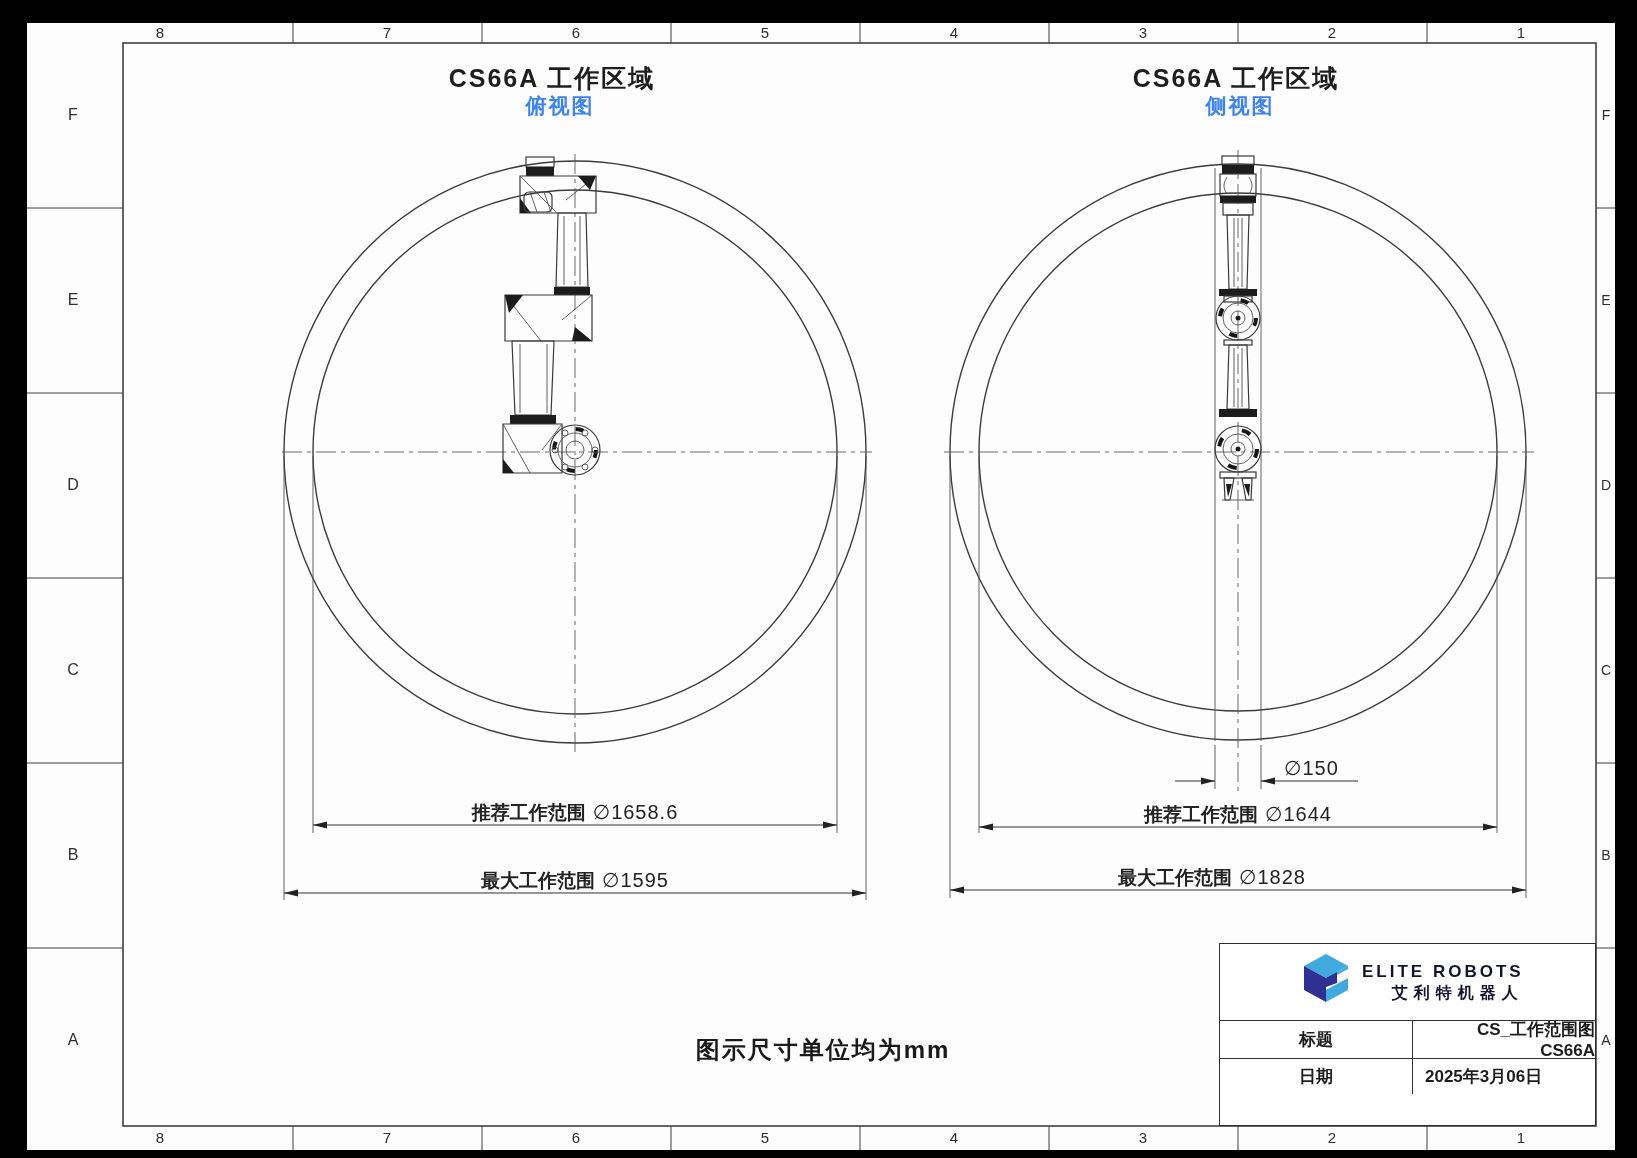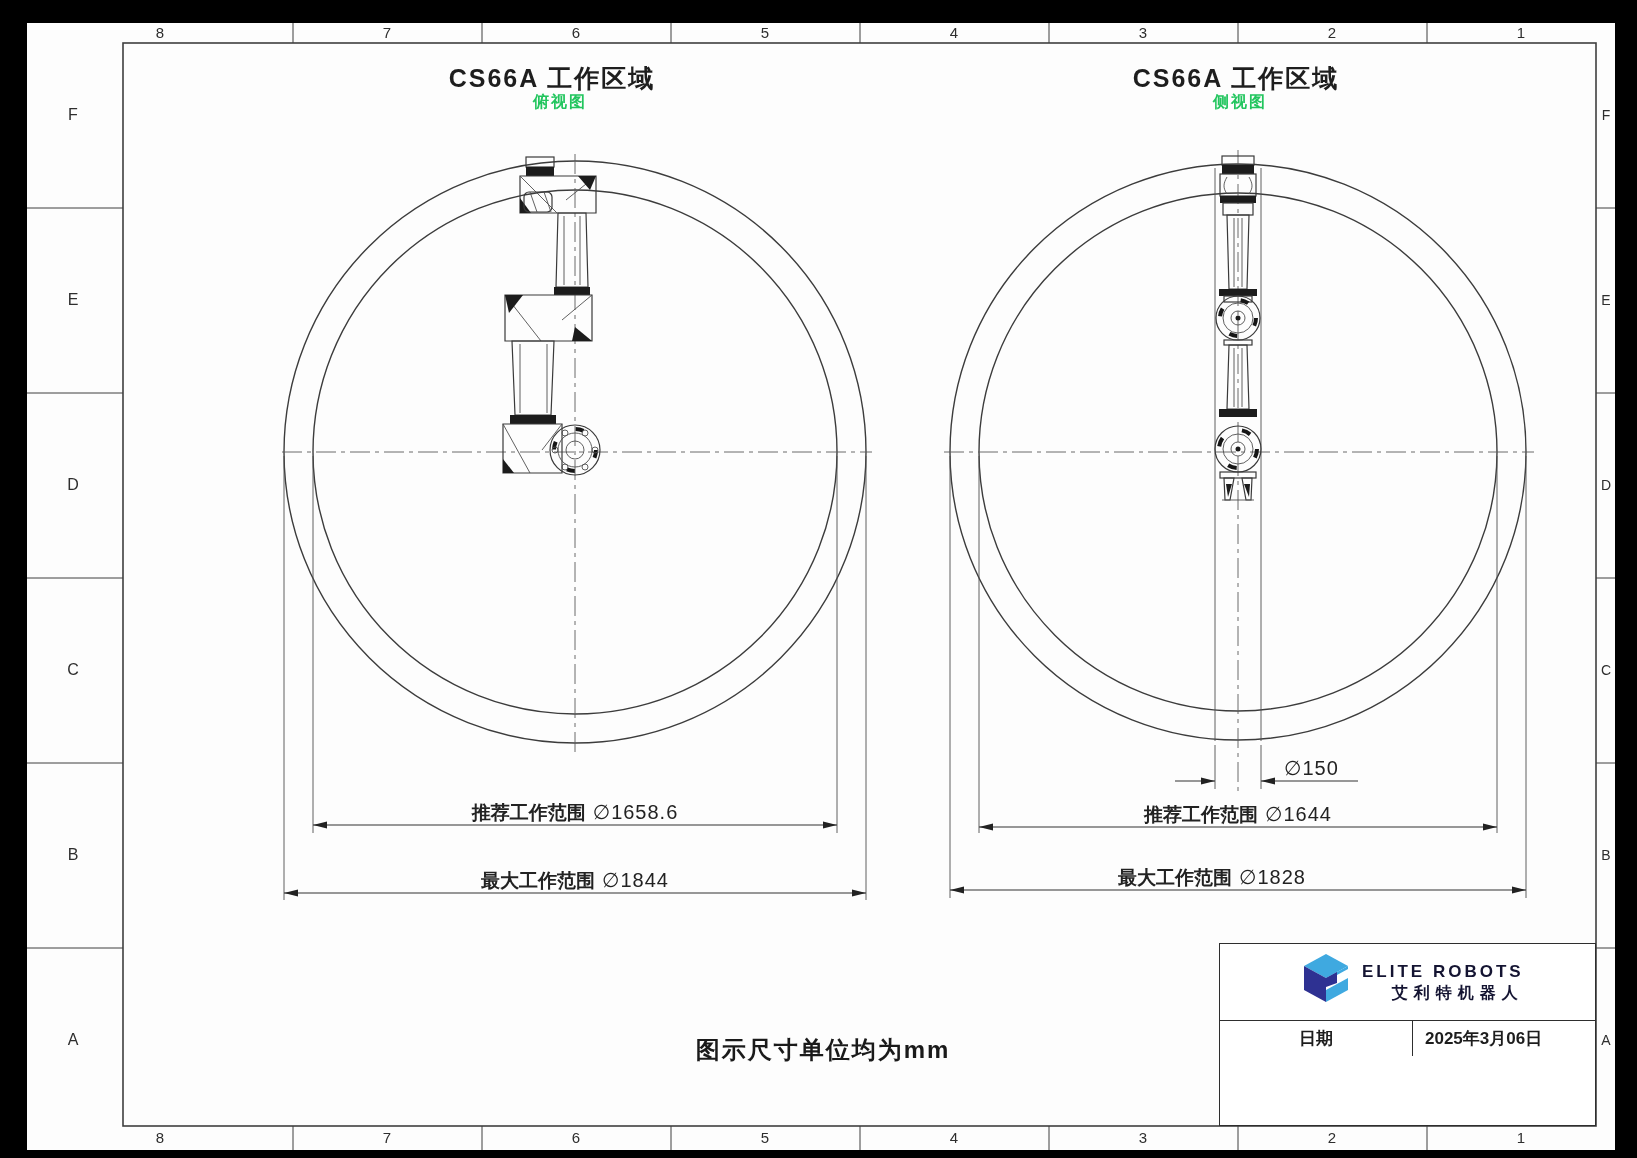--- a/index.html
+++ b/index.html
@@ -17,22 +17,22 @@
   .arr{fill:#222;stroke:none;}
   .blk{fill:#1c1c1c;stroke:none;}
   .frame{fill:none;stroke:#3f3f3f;stroke-width:1.6;}
   .band{fill:none;stroke:#3f3f3f;stroke-width:1;}
   .seg{fill:none;stroke:#161616;stroke-width:4;}
 
   
   .abs{position:absolute;}
   .vtitle{font-size:25px;font-weight:600;letter-spacing:2px;white-space:nowrap;
           transform:translateX(-50%);color:#1e1e1e;}
-  .vsub{font-size:16px;font-weight:600;letter-spacing:2px;white-space:nowrap;
-        transform:translateX(-50%);color:#22c55e;}
+  .vsub{font-size:21px;font-weight:600;letter-spacing:2px;white-space:nowrap;
+        transform:translateX(-50%);color:#3b82f6;}
   .dimlabel{white-space:nowrap;transform:translateX(-50%);color:#222;}
   .dimlabel .dl{font-size:19px;font-weight:700;font-family:Liberation Mono, monospace;}
   .dimlabel .dv{font-size:20px;font-weight:400;margin-left:7px;letter-spacing:1px;}
   .dia-only{white-space:nowrap;color:#222;font-size:20px;letter-spacing:1px;}
   .note{font-size:24px;font-weight:600;letter-spacing:2px;white-space:nowrap;
         transform:translateX(-50%);color:#1a1a1a;}
   .gridnum{font-size:15px;color:#2e2e2e;transform:translateX(-50%);white-space:nowrap;}
   .gridlet{font-size:16px;color:#2e2e2e;transform:translate(-50%,-50%);white-space:nowrap;}
   .gridlet.small{font-size:14px;}
 
@@ -225,21 +225,21 @@
 
   <div class="abs vtitle" style="left:552px;top:62px;">CS66A 工作区域</div>
   <div class="abs vsub" style="left:560px;top:92px;">俯视图</div>
   <div class="abs vtitle" style="left:1236px;top:62px;">CS66A 工作区域</div>
   <div class="abs vsub" style="left:1240px;top:92px;">侧视图</div>
 
   <div class="abs dimlabel" style="left:575px;top:800px;">
     <span class="dl">推荐工作范围</span><span class="dv">∅1658.6</span>
   </div>
   <div class="abs dimlabel" style="left:575px;top:868px;">
-    <span class="dl">最大工作范围</span><span class="dv">∅1844</span>
+    <span class="dl">最大工作范围</span><span class="dv">∅1595</span>
   </div>
   <div class="abs dia-only" style="left:1284px;top:756px;">∅150</div>
   <div class="abs dimlabel" style="left:1238px;top:802px;">
     <span class="dl">推荐工作范围</span><span class="dv">∅1644</span>
   </div>
   <div class="abs dimlabel" style="left:1212px;top:865px;">
     <span class="dl">最大工作范围</span><span class="dv">∅1828</span>
   </div>
 
   <div class="abs note" style="left:823px;top:1034px;text-align:right;">图示尺寸单位均为mm</div>
@@ -251,18 +251,22 @@
         <polygon points="0,12 22,24 22,48 0,36" fill="#2E3192"></polygon>
         <polygon points="22,24 44,12 44,36 22,48" fill="#3FA9E0"></polygon>
         <polygon points="22,27 44,15 44,24 22,36" fill="#ffffff"></polygon>
         <polygon points="22,24 33,18 33,29 22,33" fill="#2E3192"></polygon>
       </svg>
       <div class="brand">
         <span class="brand-en">ELITE ROBOTS</span>
         <span class="brand-cn">艾利特机器人</span>
       </div>
     </div>
+    <div class="tb-row" style="height:38px;">
+      <div class="tb-cell" style="width:193px;">标题</div>
+      <div class="tb-cell tb-val" style="flex:1;">CS_工作范围图 CS66A</div>
+    </div>
     <div class="tb-row" style="height:35px;">
       <div class="tb-cell" style="width:193px;">日期</div>
       <div class="tb-cell tb-val" style="flex:1;">2025年3月06日</div>
     </div>
   </div>
 </div>
 
 </body></html>

